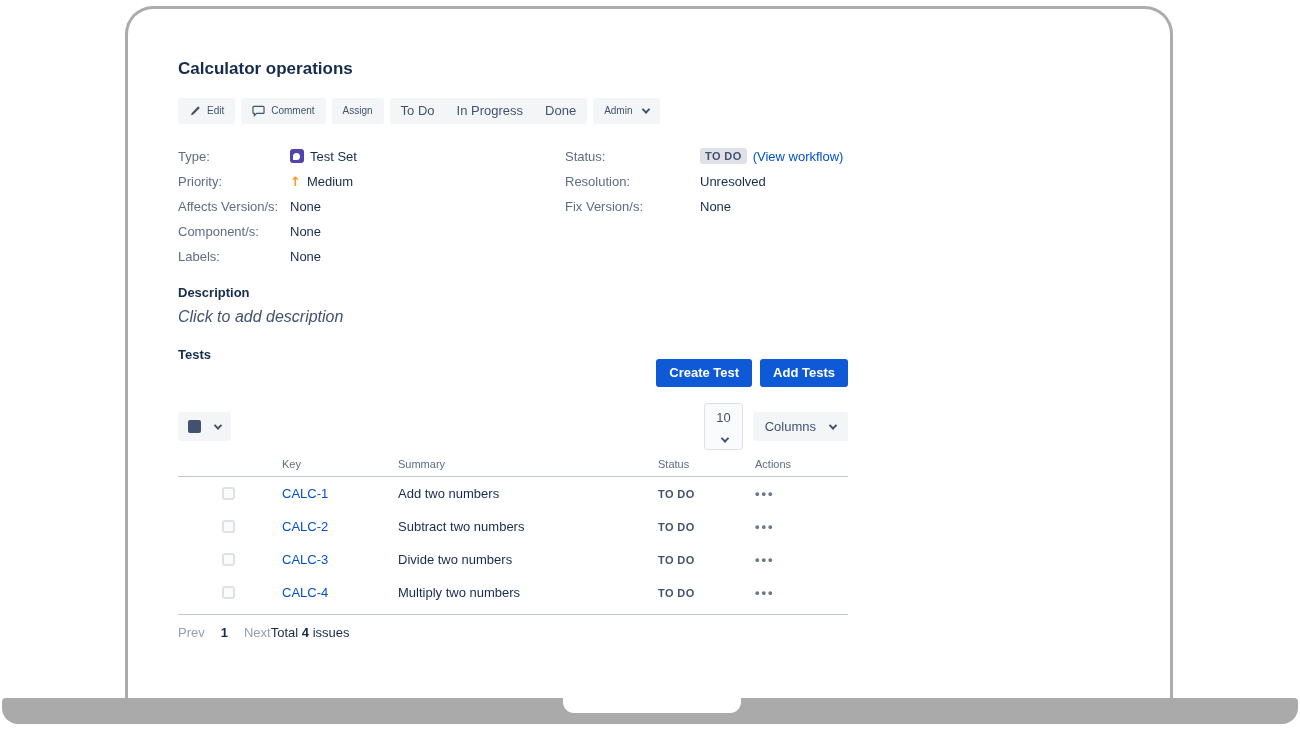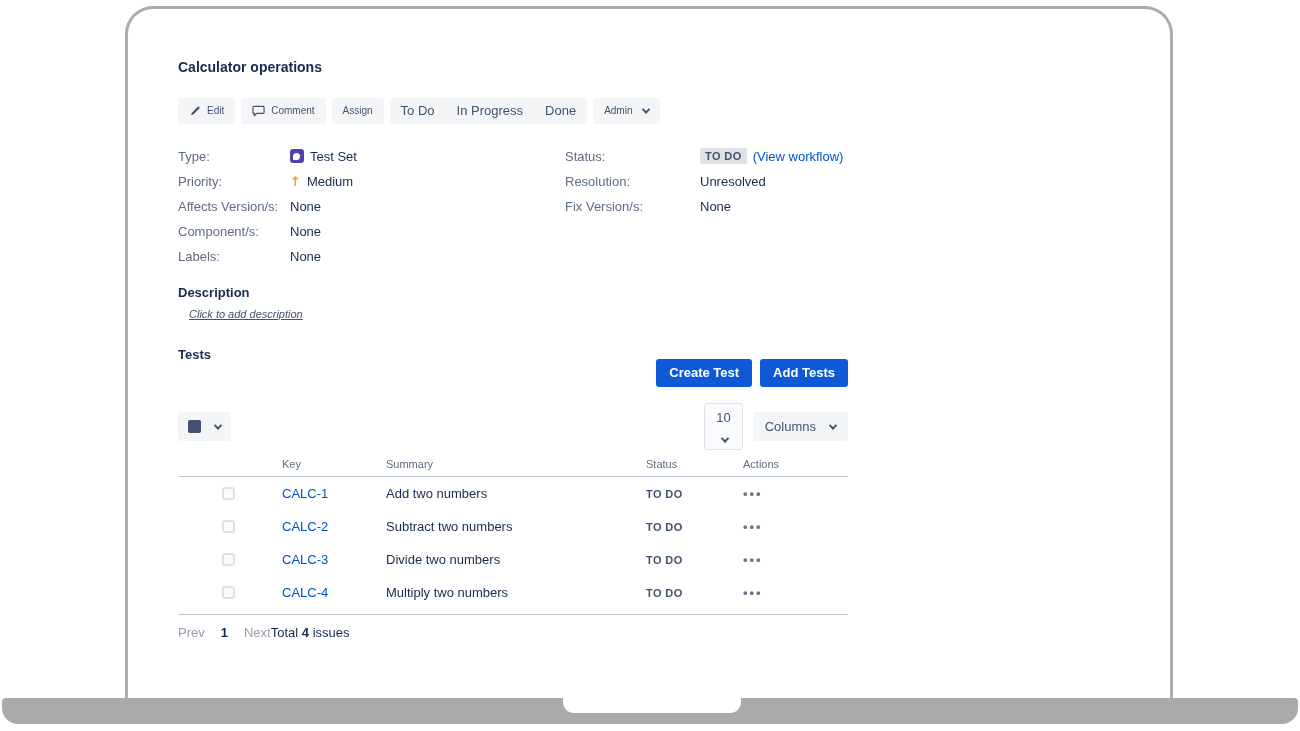--- a/index.html
+++ b/index.html
@@ -12,21 +12,21 @@
     border-radius:28px 28px 0 0; overflow:hidden; }
   .base { position:absolute; left:2px; top:698px; width:1296px; height:26px;
     background:#AAAAAA; border-radius:4px 4px 16px 16px; }
   .notch { position:absolute; left:563px; top:698px; width:178px; height:15px;
     background:#ffffff; border-radius:0 0 11px 11px; }
 
   .content { position:absolute; left:0; top:0; right:0; bottom:0; }
   .main { position:absolute; left:50px; top:0; width:670px; }
   .side { position:absolute; left:750px; top:0; width:292px; overflow:hidden; }
 
-  .page-title { position:absolute; left:0; top:50px; font-size:14px; font-weight:bold;
+  .page-title { position:absolute; left:0; top:50px; font-size:17px; font-weight:bold;
     color:#172B4D; white-space:nowrap; }
 
   
   .toolbar { position:absolute; left:0; top:89px; display:flex; gap:6px; align-items:center; }
   .btn { background:#F4F5F7; color:#42526E; font-size:10px; border:none; border-radius:3px;
     padding:6px 11px; display:inline-flex; align-items:center; gap:6px; white-space:nowrap;
     cursor:pointer; line-height:14px; }
   .btn-group { display:flex; background:#F4F5F7; border-radius:3px; }
   .btn-group .seg { padding:6px 11px; font-size:13px; color:#42526E; line-height:14px; cursor:pointer; }
   .chev { width:6px; height:6px; border-right:2px solid #42526E; border-bottom:2px solid #42526E;
@@ -44,22 +44,22 @@
     letter-spacing:.4px; border-radius:3px; padding:2px 5px; line-height:12px; }
   .type-icon { width:14px; height:14px; background:#5243AA; border-radius:3px; position:relative; flex:none; }
   .type-icon::after { content:""; position:absolute; left:3px; top:4px; width:7px; height:7px;
     background:#fff; border-radius:50% 50% 50% 0; }
   .prio-icon { color:#FF991F; font-weight:bold; font-size:13px;
     font-family:"DejaVu Sans", sans-serif; }
 
   
   .sect-heading { font-size:13px; font-weight:bold; color:#172B4D; }
   .desc-head { position:absolute; left:0; top:276px; }
-  .desc-text { position:absolute; left:11px; top:299px; font-size:11px; font-style:italic;
-    color:#42526E; cursor:pointer;text-decoration:underline; }
+  .desc-text { position:absolute; left:0; top:299px; font-size:16px; font-style:italic;
+    color:#42526E; cursor:pointer; }
   .tests-head { position:absolute; left:0; top:338px; }
   .tests-buttons { position:absolute; left:0; top:350px; width:670px; display:flex;
     justify-content:flex-end; gap:8px; }
   .btn-primary { background:#0E5AD6; color:#fff; font-size:13px; font-weight:bold;
     border:none; border-radius:3px; padding:7px 13px; cursor:pointer; line-height:14px; }
 
   .tests-controls { position:absolute; left:0; top:394px; width:670px; display:flex;
     justify-content:space-between; align-items:center; }
   .sel-btn { background:#F4F5F7; border-radius:3px; padding:8px 10px; display:flex;
     align-items:center; gap:10px; cursor:pointer; }
@@ -69,21 +69,21 @@
     font-size:13px; padding:6px 11px; display:inline-flex; align-items:center; gap:12px; cursor:pointer;flex-direction:column; }
   .dd-gray { background:#F4F5F7; border:none; border-radius:3px; color:#42526E;
     font-size:13px; padding:7px 12px; display:inline-flex; align-items:center; gap:10px; cursor:pointer; }
 
   
   .tbl { position:absolute; left:0; top:442px; width:670px; }
   .thead { display:flex; align-items:center; height:26px; border-bottom:1px solid #C1C7D0;
     font-size:11px; color:#5E6C84; }
   .trow { display:flex; align-items:center; height:33px; font-size:13px; }
   .c-check { width:104px; padding-left:44px; flex:none; display:flex; align-items:center; }
-  .c-key { width:104px; flex:none; }
+  .c-key { width:116px; flex:none; }
   .c-sum { width:260px; flex:none; color:#172B4D; }
   .c-status { width:97px; flex:none; }
   .c-act { width:93px; flex:none; }
   .row-check { width:13px; height:13px; border:2px solid #DFE1E6; border-radius:3px;
     background:#FAFBFC; display:inline-block; cursor:pointer; }
   .status-txt { font-size:11px; font-weight:bold; letter-spacing:.4px; color:#42526E; }
   .dots { color:#6B778C; font-weight:bold; letter-spacing:2px; cursor:pointer; font-size:13px; }
   .tfoot { display:flex; justify-content:flex-start; align-items:center; height:36px;
     border-top:1px solid #C1C7D0; margin-top:5px; font-size:13px; color:#172B4D; }
   .pager { display:flex; gap:16px; align-items:center; }

